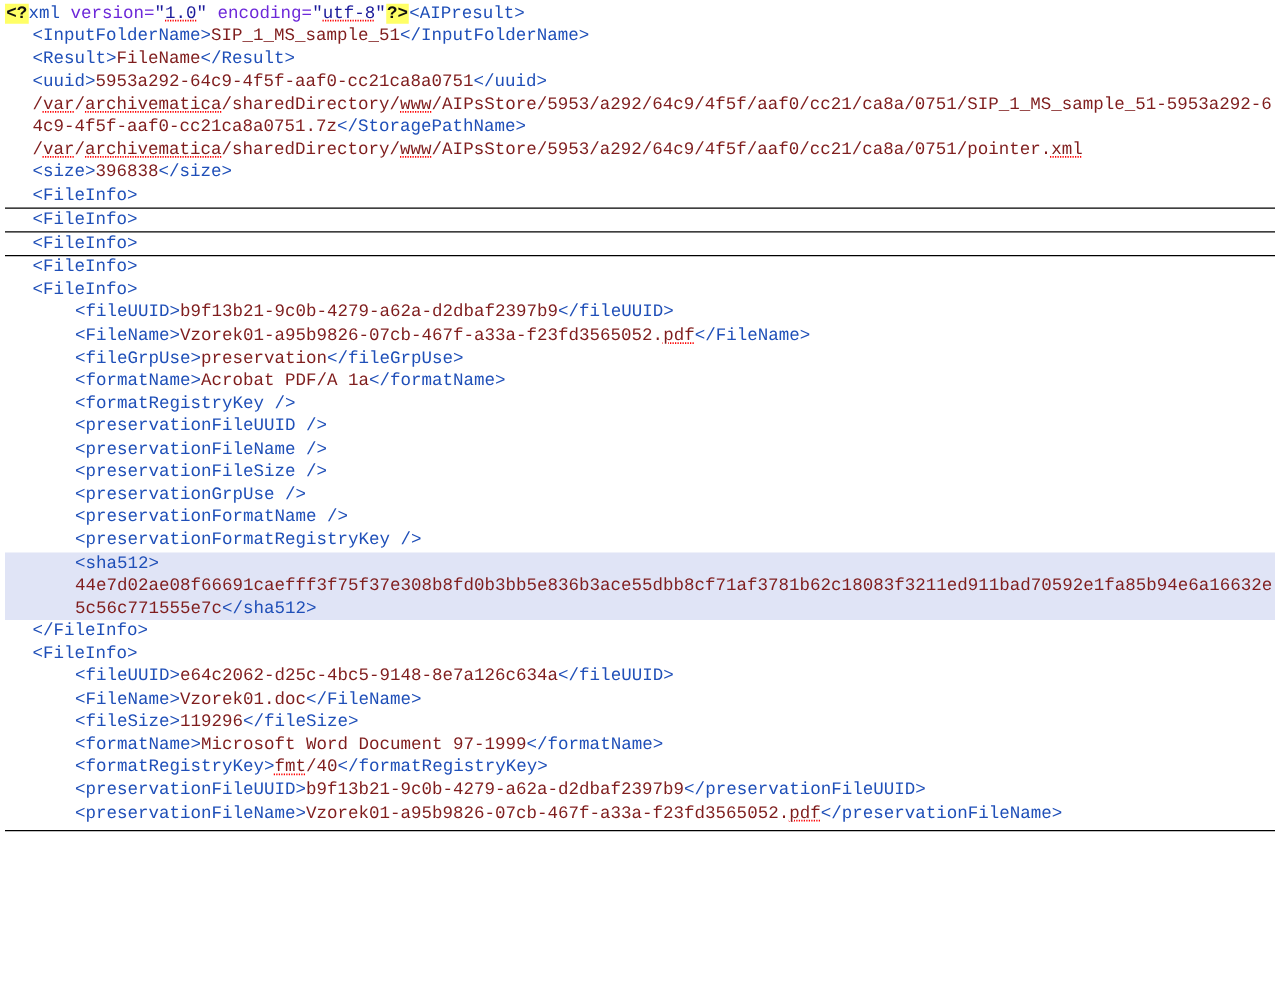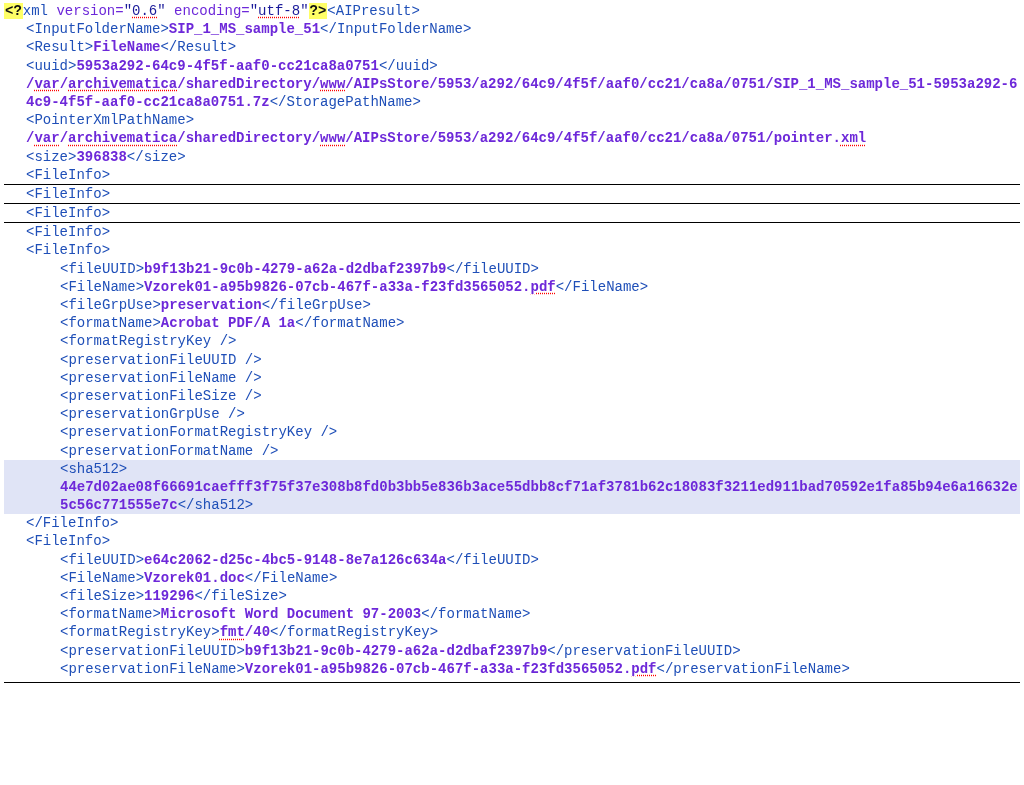--- a/index.html
+++ b/index.html
@@ -16,45 +16,44 @@
     padding: 2px 4px 8px 4px;
   }
   .line {
     white-space: pre-wrap;
     word-break: break-all;
   }
   .tag { color: #1f4fb8; } 
   .attr { color: #6d28d9; }
   .val  { color: #1a1a9a; }
   .pi-q { background: #ffff66; color:#111; font-weight: bold; padding: 0 1px;} 
-  .txt  { color: #6d28d9; font-weight: bold; }
+  .txt  { color: #7f1d1d; font-weight: normal; }
   .sp   { text-decoration: underline dotted red; text-underline-offset: 2px; }
   .i1 { padding-left: 22px; }
   .i2 { padding-left: 56px; }
   .hr-bot  { border-bottom: 1px solid #000; }
   .sel { background: #e0e4f6; }
   .bottom-rule { border-top: 1px solid #000; margin-top:4px;}
 </style>
 </head>
 <body>
 
 <div class="container">
 
-<div class="line"><span class="pi-q">&lt;?</span><span class="tag">xml </span><span class="attr">version=</span><span class="val">"<span class="sp">0.6</span>"</span><span class="tag"> </span><span class="attr">encoding=</span><span class="val">"<span class="sp">utf-8</span>"</span><span class="pi-q">?&gt;</span><span class="tag">&lt;<span>AIPresult</span>&gt;</span></div>
+<div class="line"><span class="pi-q">&lt;?</span><span class="tag">xml </span><span class="attr">version=</span><span class="val">"<span class="sp">1.0</span>"</span><span class="tag"> </span><span class="attr">encoding=</span><span class="val">"<span class="sp">utf-8</span>"</span><span class="pi-q">?&gt;</span><span class="tag">&lt;<span>AIPresult</span>&gt;</span></div>
 
 <div class="line i1"><span class="tag">&lt;<span>InputFolderName</span>&gt;</span><span class="txt">SIP_1_MS_sample_51</span><span class="tag">&lt;/<span>InputFolderName</span>&gt;</span></div>
 
 <div class="line i1"><span class="tag">&lt;<span>Result</span>&gt;</span><span class="txt">FileName</span><span class="tag">&lt;/<span>Result</span>&gt;</span></div>
 
 <div class="line i1"><span class="tag">&lt;<span>uuid</span>&gt;</span><span class="txt">5953a292-64c9-4f5f-aaf0-cc21ca8a0751</span><span class="tag">&lt;/<span>uuid</span>&gt;</span></div>
 
 
 <div class="line i1"><span class="txt">/</span><span class="txt sp">var</span><span class="txt">/</span><span class="txt sp">archivematica</span><span class="txt">/sharedDirectory/</span><span class="txt sp">www</span><span class="txt">/AIPsStore/5953/a292/64c9/4f5f/aaf0/cc21/ca8a/0751/SIP_1_MS_sample_51-5953a292-64c9-4f5f-aaf0-cc21ca8a0751.7z</span><span class="tag">&lt;/<span>StoragePathName</span>&gt;</span></div>
 
-<div class="line i1"><span class="tag">&lt;<span>PointerXmlPathName</span>&gt;</span></div>
 
 <div class="line i1"><span class="txt">/</span><span class="txt sp">var</span><span class="txt">/</span><span class="txt sp">archivematica</span><span class="txt">/sharedDirectory/</span><span class="txt sp">www</span><span class="txt">/AIPsStore/5953/a292/64c9/4f5f/aaf0/cc21/ca8a/0751/pointer.</span><span class="txt sp">xml</span></div>
 
 
 <div class="line i1"><span class="tag">&lt;<span>size</span>&gt;</span><span class="txt">396838</span><span class="tag">&lt;/<span>size</span>&gt;</span></div>
 
 <div class="line i1 hr-bot"><span class="tag">&lt;<span>FileInfo</span>&gt;</span></div>
 <div class="line i1 hr-bot"><span class="tag">&lt;<span>FileInfo</span>&gt;</span></div>
 <div class="line i1 hr-bot"><span class="tag">&lt;<span>FileInfo</span>&gt;</span></div>
 <div class="line i1"><span class="tag">&lt;<span>FileInfo</span>&gt;</span></div>
@@ -68,40 +67,40 @@
 
 <div class="line i2"><span class="tag">&lt;<span>fileGrpUse</span>&gt;</span><span class="txt">preservation</span><span class="tag">&lt;/<span>fileGrpUse</span>&gt;</span></div>
 
 <div class="line i2"><span class="tag">&lt;<span>formatName</span>&gt;</span><span class="txt">Acrobat PDF/A 1a</span><span class="tag">&lt;/<span>formatName</span>&gt;</span></div>
 
 <div class="line i2"><span class="tag">&lt;<span>formatRegistryKey</span> /&gt;</span></div>
 <div class="line i2"><span class="tag">&lt;<span>preservationFileUUID</span> /&gt;</span></div>
 <div class="line i2"><span class="tag">&lt;<span>preservationFileName</span> /&gt;</span></div>
 <div class="line i2"><span class="tag">&lt;<span>preservationFileSize</span> /&gt;</span></div>
 <div class="line i2"><span class="tag">&lt;<span>preservationGrpUse</span> /&gt;</span></div>
+<div class="line i2"><span class="tag">&lt;<span>preservationFormatName</span> /&gt;</span></div>
 <div class="line i2"><span class="tag">&lt;<span>preservationFormatRegistryKey</span> /&gt;</span></div>
-<div class="line i2"><span class="tag">&lt;<span>preservationFormatName</span> /&gt;</span></div>
 
 <div class="sel">
 <div class="line i2"><span class="tag">&lt;<span>sha512</span>&gt;</span></div>
 <div class="line i2"><span class="txt">44e7d02ae08f66691caefff3f75f37e308b8fd0b3bb5e836b3ace55dbb8cf71af3781b62c18083f3211ed911bad70592e1fa85b94e6a16632e5c56c771555e7c</span><span class="tag">&lt;/<span>sha512</span>&gt;</span></div>
 </div>
 
 <div class="line i1"><span class="tag">&lt;/<span>FileInfo</span>&gt;</span></div>
 
 <div class="line i1"><span class="tag">&lt;<span>FileInfo</span>&gt;</span></div>
 
 <div class="line i2"><span class="tag">&lt;<span>fileUUID</span>&gt;</span><span class="txt">e64c2062-d25c-4bc5-9148-8e7a126c634a</span><span class="tag">&lt;/<span>fileUUID</span>&gt;</span></div>
 
 <div class="line i2"><span class="tag">&lt;<span>FileName</span>&gt;</span><span class="txt">Vzorek01.doc</span><span class="tag">&lt;/<span>FileName</span>&gt;</span></div>
 
 <div class="line i2"><span class="tag">&lt;<span>fileSize</span>&gt;</span><span class="txt">119296</span><span class="tag">&lt;/<span>fileSize</span>&gt;</span></div>
 
 
-<div class="line i2"><span class="tag">&lt;<span>formatName</span>&gt;</span><span class="txt">Microsoft Word Document 97-2003</span><span class="tag">&lt;/<span>formatName</span>&gt;</span></div>
+<div class="line i2"><span class="tag">&lt;<span>formatName</span>&gt;</span><span class="txt">Microsoft Word Document 97-1999</span><span class="tag">&lt;/<span>formatName</span>&gt;</span></div>
 
 <div class="line i2"><span class="tag">&lt;<span>formatRegistryKey</span>&gt;</span><span class="txt sp">fmt</span><span class="txt">/40</span><span class="tag">&lt;/<span>formatRegistryKey</span>&gt;</span></div>
 
 <div class="line i2"><span class="tag">&lt;<span>preservationFileUUID</span>&gt;</span><span class="txt">b9f13b21-9c0b-4279-a62a-d2dbaf2397b9</span><span class="tag">&lt;/<span>preservationFileUUID</span>&gt;</span></div>
 
 <div class="line i2"><span class="tag">&lt;<span>preservationFileName</span>&gt;</span><span class="txt">Vzorek01-a95b9826-07cb-467f-a33a-f23fd3565052.</span><span class="txt sp">pdf</span><span class="tag">&lt;/<span>preservationFileName</span>&gt;</span></div>
 
 <div class="bottom-rule"></div>
 
 </div>

